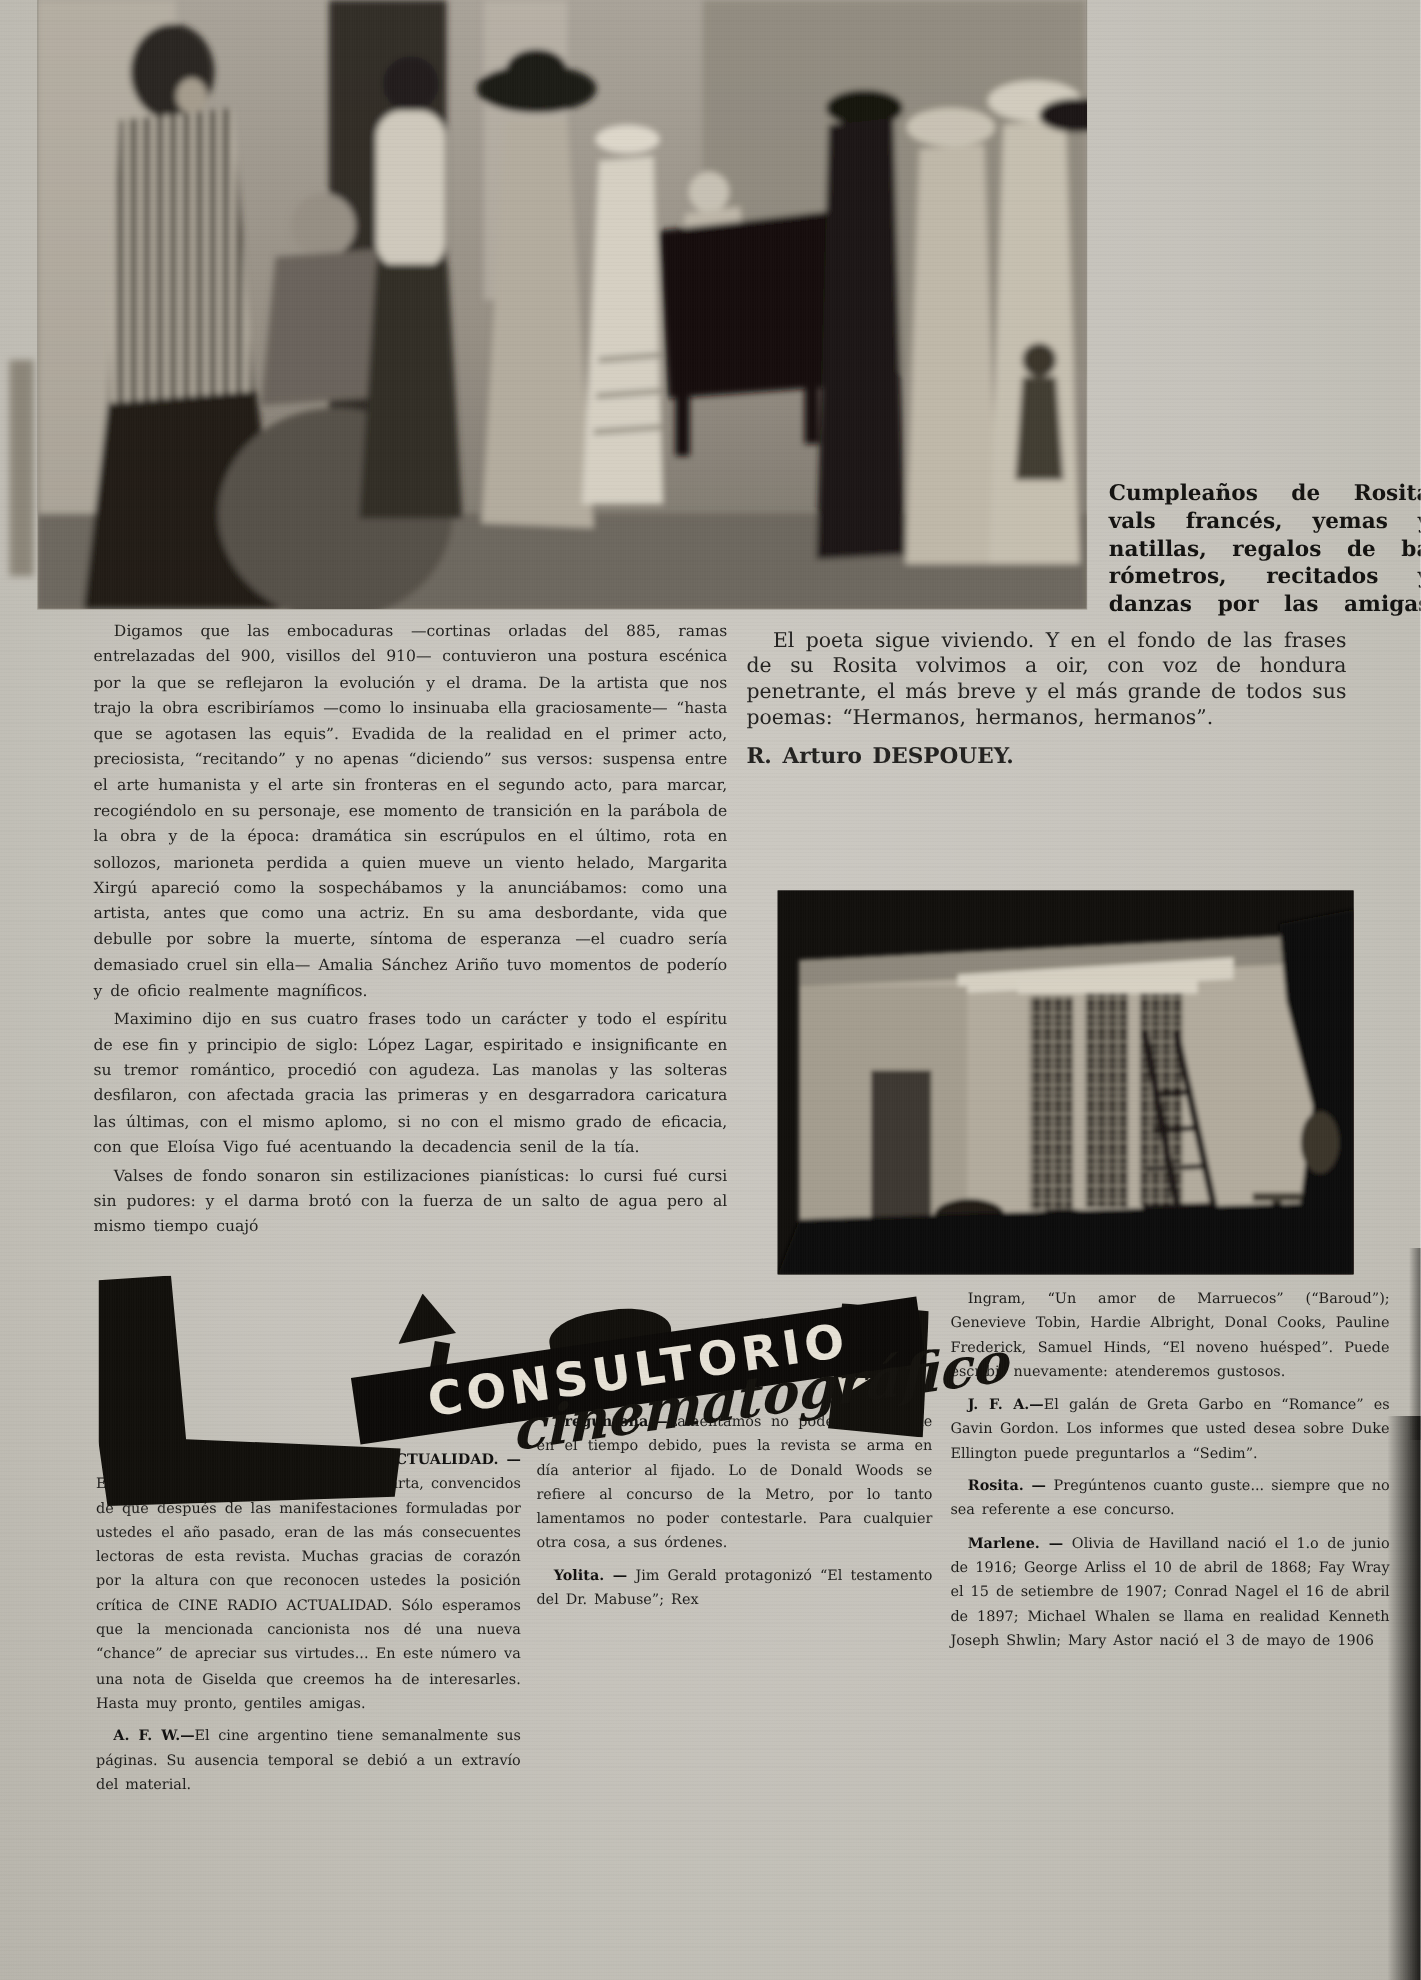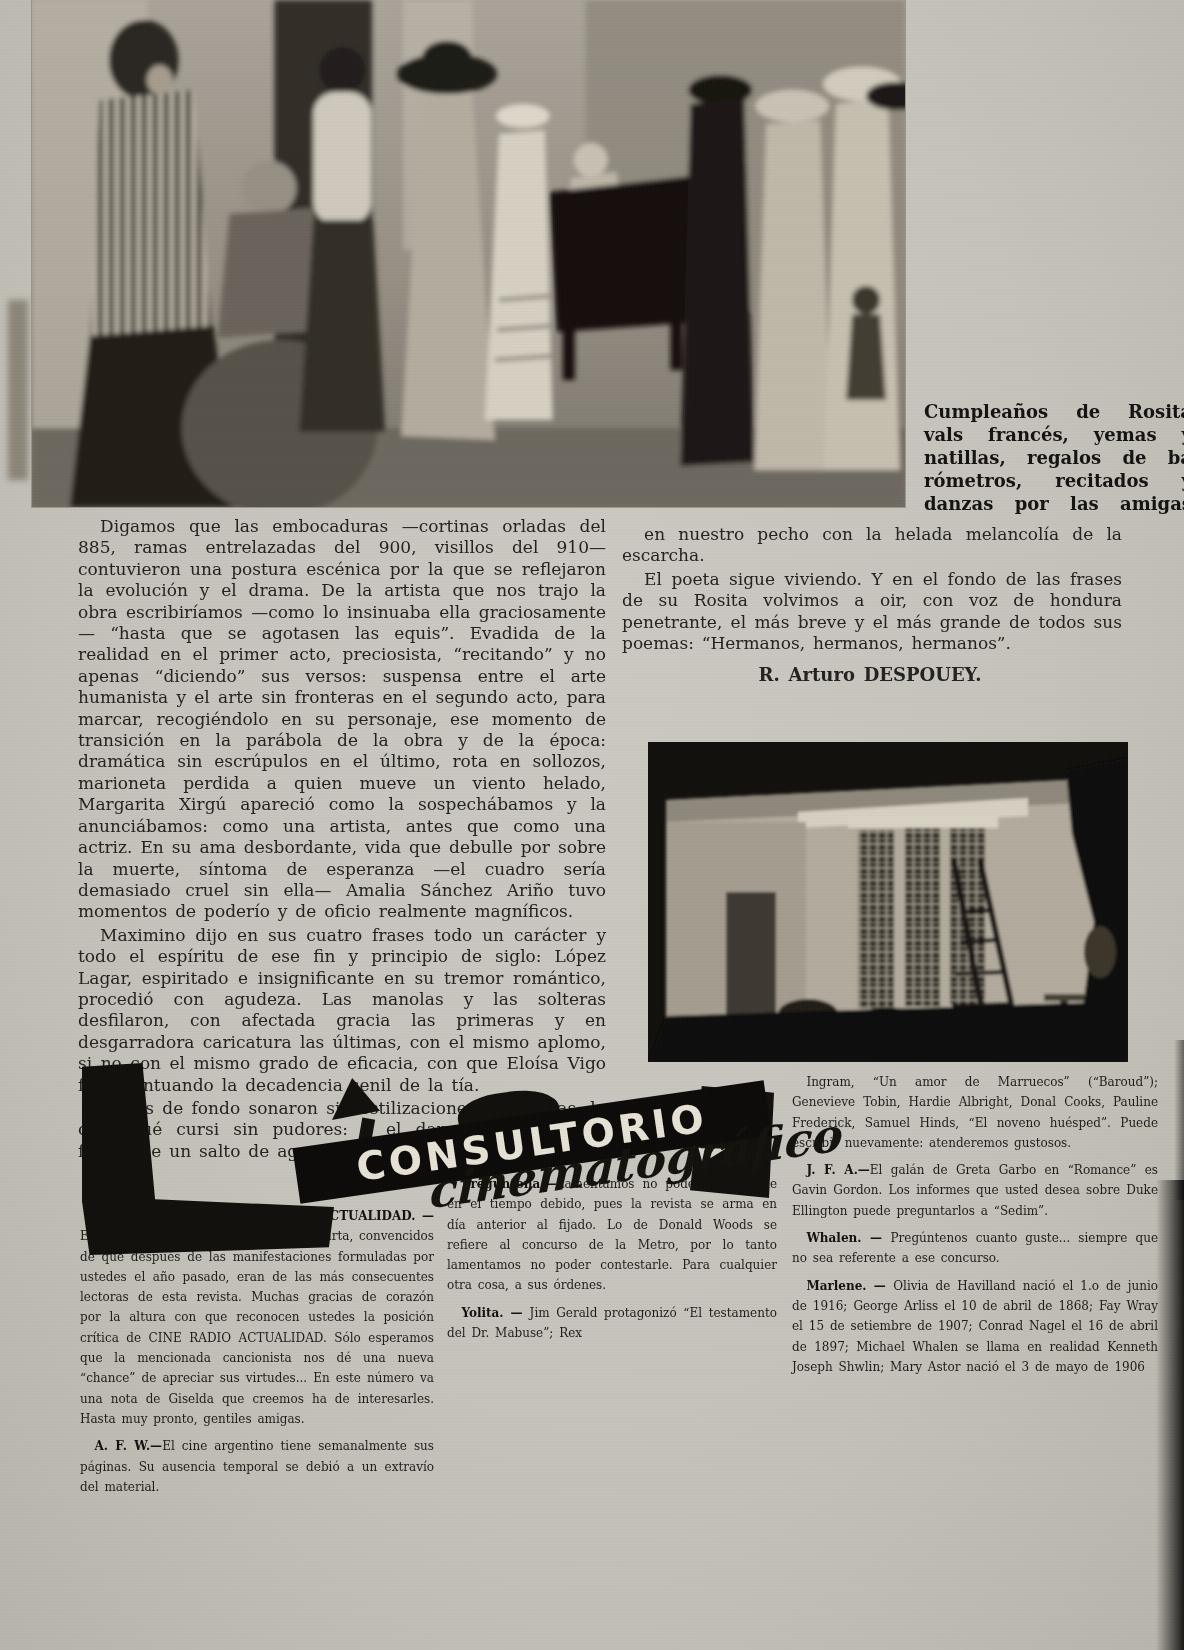--- a/index.html
+++ b/index.html
@@ -15,24 +15,24 @@
   .photo1{position:absolute;left:32px;top:0;width:873px;height:507px;margin:0;background:#8f897e;box-shadow:0 0 0 1px #9a958b;}
   .photo1 svg,.photo2 svg{width:100%;height:100%;display:block;}
   .edge-sliver{position:absolute;left:0;top:0;width:32px;height:507px;background:linear-gradient(90deg,#23201b 0 6px,#b2ac a0 6px,#b4aea2 100%);}
   .edge-sliver .frag{position:absolute;left:8px;top:300px;width:20px;height:180px;background:#8c8679;filter:blur(3px);}
   .photo2{position:absolute;left:648px;top:742px;width:480px;height:320px;margin:0;background:#14120f;}
   .caption{position:absolute;left:924px;top:400px;width:268px;font-weight:bold;font-size:18px;line-height:23px;color:#141311;}
   .caption span{display:block;white-space:nowrap;text-align:justify;-moz-text-align-last:justify;text-align-last:justify;}
   
   .col{position:absolute;text-align:justify;}
   .col p{margin:0 0 2px 0;text-indent:1.3em;}
-  .col1{left:78px;top:516px;width:528px;font-size:17px;line-height:21.4px;word-spacing:2.5px;}
+  .col1{left:78px;top:516px;width:528px;font-size:13px;line-height:21.4px;word-spacing:2.5px;}
   .col2{left:622px;top:524px;width:500px;font-size:17px;line-height:21.4px;word-spacing:2.5px;}
   .col2 p+p{margin-top:2px;}
-  .byline{display:block;text-align:center;font-weight:bold;font-size:18px;margin-top:10px;padding-right:4px;}
+  .byline{display:block;text-align:left;font-weight:bold;font-size:18px;margin-top:10px;padding-right:4px;}
   
   .ink{position:absolute;background:#12100c;z-index:5;}
   .ink-l{left:82px;top:1063px;width:252px;height:192px;background:#12100c;
     clip-path:polygon(0 2%,24% 0,29% 71%,100% 75%,98% 96%,3% 100%,0 72%);}
   .ink-tri{left:332px;top:1078px;width:48px;height:42px;clip-path:polygon(0 100%,42% 0,100% 78%);}
   .ink-slash{left:356px;top:1118px;width:13px;height:72px;transform:rotate(10deg);}
   .ink-blob{left:458px;top:1092px;width:102px;height:48px;border-radius:46% 54% 60% 40%;transform:rotate(-9deg);}
   .ink-right{left:690px;top:1086px;width:84px;height:112px;clip-path:polygon(14% 0,100% 6%,94% 100%,0 93%);}
   .ink-right .slash{position:absolute;left:30px;top:28px;width:40px;height:9px;background:#d9d4c8;transform:rotate(-28deg);}
   .ink-right .arrow{position:absolute;left:10px;top:58px;width:0;height:0;border-left:26px solid #d9d4c8;border-top:8px solid transparent;border-bottom:8px solid transparent;transform:rotate(-15deg);}
@@ -136,21 +136,20 @@
     <span>danzas por las amigas</span>
   </div>
 
   <section>
     <div class="col col1">
       <p>Digamos que las embocaduras —cortinas orladas del 885, ramas entrelazadas del 900, visillos del 910— contuvieron una postura escénica por la que se reflejaron la evolución y el drama. De la artista que nos trajo la obra escribiríamos —como lo insinuaba ella graciosamente— “hasta que se agotasen las equis”. Evadida de la realidad en el primer acto, preciosista, “recitando” y no apenas “diciendo” sus versos: suspensa entre el arte humanista y el arte sin fronteras en el segundo acto, para marcar, recogiéndolo en su personaje, ese momento de transición en la parábola de la obra y de la época: dramática sin escrúpulos en el último, rota en sollozos, marioneta perdida a quien mueve un viento helado, Margarita Xirgú apareció como la sospechábamos y la anunciábamos: como una artista, antes que como una actriz. En su ama desbordante, vida que debulle por sobre la muerte, síntoma de esperanza —el cuadro sería demasiado cruel sin ella— Amalia Sánchez Ariño tuvo momentos de poderío y de oficio realmente magníficos.</p>
       <p>Maximino dijo en sus cuatro frases todo un carácter y todo el espíritu de ese fin y principio de siglo: López Lagar, espiritado e insignificante en su tremor romántico, procedió con agudeza. Las manolas y las solteras desfilaron, con afectada gracia las primeras y en desgarradora caricatura las últimas, con el mismo aplomo, si no con el mismo grado de eficacia, con que Eloísa Vigo fué acentuando la decadencia senil de la tía.</p>
       <p>Valses de fondo sonaron sin estilizaciones pianísticas: lo cursi fué cursi sin pudores: y el darma brotó con la fuerza de un salto de agua pero al mismo tiempo cuajó</p>
     </div>
     <div class="col col2">
-      <p>en nuestro pecho con la helada melancolía de la escarcha.</p>
       <p>El poeta sigue viviendo. Y en el fondo de las frases de su Rosita volvimos a oir, con voz de hondura penetrante, el más breve y el más grande de todos sus poemas: “Hermanos, hermanos, hermanos”.</p>
       <span class="byline">R. Arturo DESPOUEY.</span>
     </div>
   </section>
 
   <figure class="photo2">
     <svg viewBox="0 0 480 320" preserveAspectRatio="none">
       <defs>
         <filter id="soft2">
             <feGaussianBlur stdDeviation="1.6"></feGaussianBlur>
@@ -202,20 +201,20 @@
     <p><b>Cinco Lectoras de CINE RADIO ACTUALIDAD. — </b><span>Estábamos esperando ya esa amable carta, convencidos de que después de las manifestaciones formuladas por ustedes el año pasado, eran de las más consecuentes lectoras de esta revista. Muchas gracias de corazón por la altura con que reconocen ustedes la posición crítica de CINE RADIO ACTUALIDAD. Sólo esperamos que la mencionada cancionista nos dé una nueva “chance” de apreciar sus virtudes... En este número va una nota de Giselda que creemos ha de interesarles. Hasta muy pronto, gentiles amigas.</span></p>
     <p><b>A. F. W.—</b><span>El cine argentino tiene semanalmente sus páginas. Su ausencia temporal se debió a un extravío del material.</span></p>
   </div>
   <div class="qa-col colB">
     <p><b>Preguntona.—</b><span>Lamentamos no poder contestarle en el tiempo debido, pues la revista se arma en día anterior al fijado. Lo de Donald Woods se refiere al concurso de la Metro, por lo tanto lamentamos no poder contestarle. Para cualquier otra cosa, a sus órdenes.</span></p>
     <p><b>Yolita. — </b><span>Jim Gerald protagonizó “El testamento del Dr. Mabuse”; Rex</span></p>
   </div>
   <div class="qa-col colC">
     <p><b></b><span>Ingram, “Un amor de Marruecos” (“Baroud”); Genevieve Tobin, Hardie Albright, Donal Cooks, Pauline Frederick, Samuel Hinds, “El noveno huésped”. Puede escribir nuevamente: atenderemos gustosos.</span></p>
     <p><b>J. F. A.—</b><span>El galán de Greta Garbo en “Romance” es Gavin Gordon. Los informes que usted desea sobre Duke Ellington puede preguntarlos a “Sedim”.</span></p>
-    <p><b>Whalen. — </b><span>Pregúntenos cuanto guste... siempre que no sea referente a ese concurso.</span></p>
+    <p><b>Rosita. — </b><span>Pregúntenos cuanto guste... siempre que no sea referente a ese concurso.</span></p>
     <p><b>Marlene. — </b><span>Olivia de Havilland nació el 1.o de junio de 1916; George Arliss el 10 de abril de 1868; Fay Wray el 15 de setiembre de 1907; Conrad Nagel el 16 de abril de 1897; Michael Whalen se llama en realidad Kenneth Joseph Shwlin; Mary Astor nació el 3 de mayo de 1906</span></p>
   </div>
 
   <div class="edge-right"></div>
   <div class="edge-right-top"></div>
   <div class="grain"></div>
 </div>
 
 </body></html>

